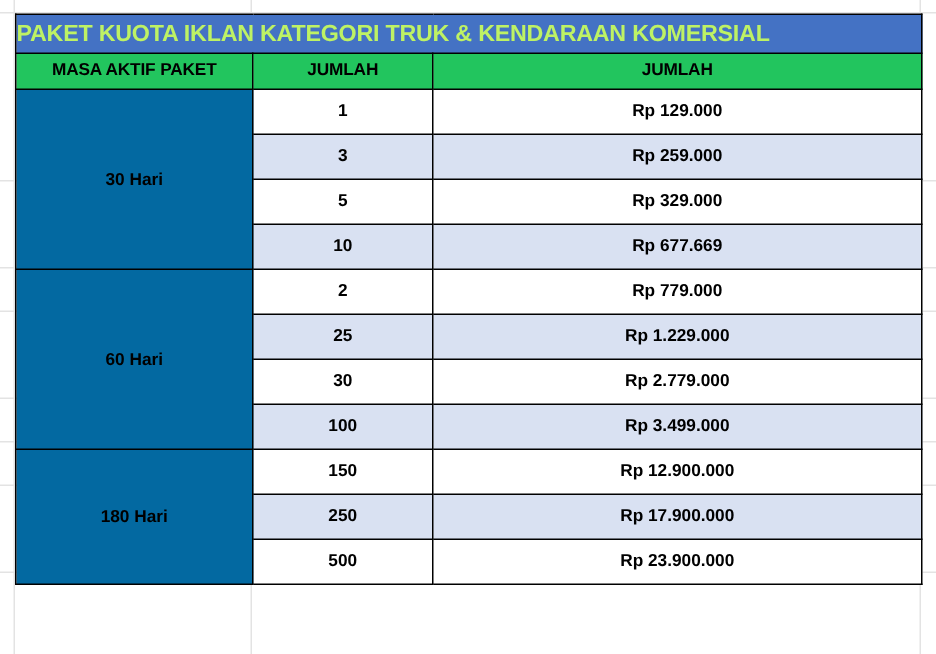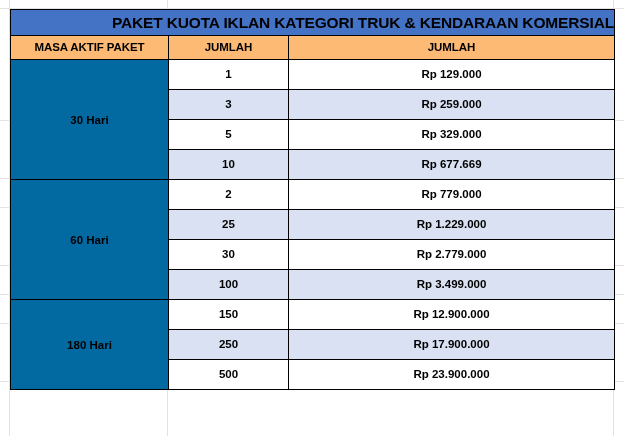--- a/index.html
+++ b/index.html
@@ -51,34 +51,34 @@
 
   table.pricing td, table.pricing th {
     border: 1px solid #000000;
     padding: 0;
     margin: 0;
   }
 
   
   .title-cell {
     background: #4472C4;
-    color: #000000;
+    color: #bef264;
     font-size: 15.5px;
     font-weight: bold;
     letter-spacing: -0.15px;
-    text-align: right;
+    text-align: left;
     height: 25px;
     line-height: 25px;
     white-space: nowrap;
     border: 1px solid #2f528f;
   }
 
   
   .col-head {
-    background: #fdba74;
+    background: #22c55e;
     color: #000000;
     font-size: 11.5px;
     font-weight: bold;
     text-align: center;
     height: 23px;
     line-height: 23px;
     letter-spacing: -0.1px;
   }
 
   

